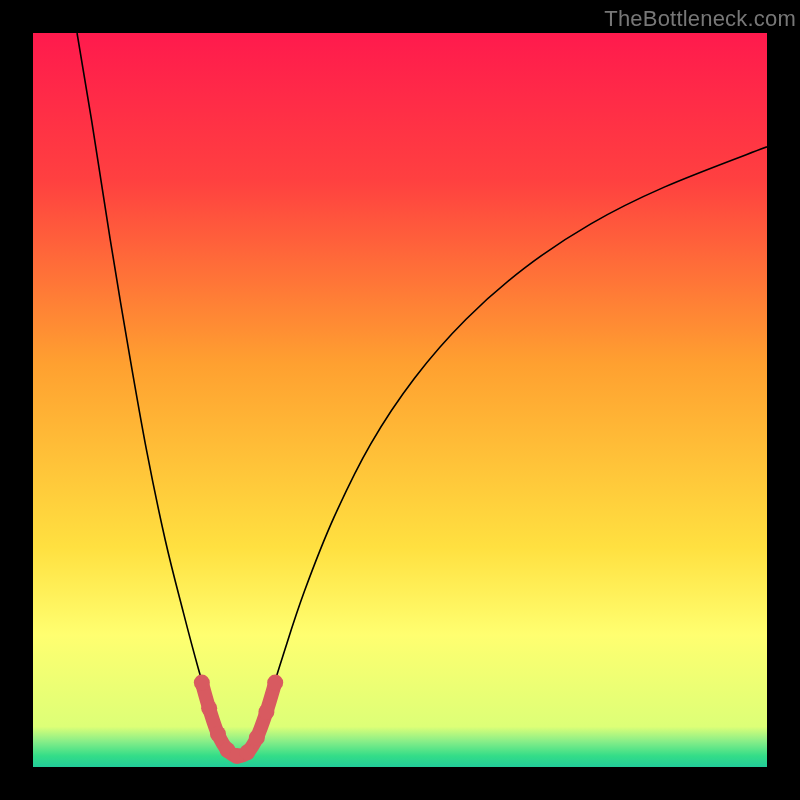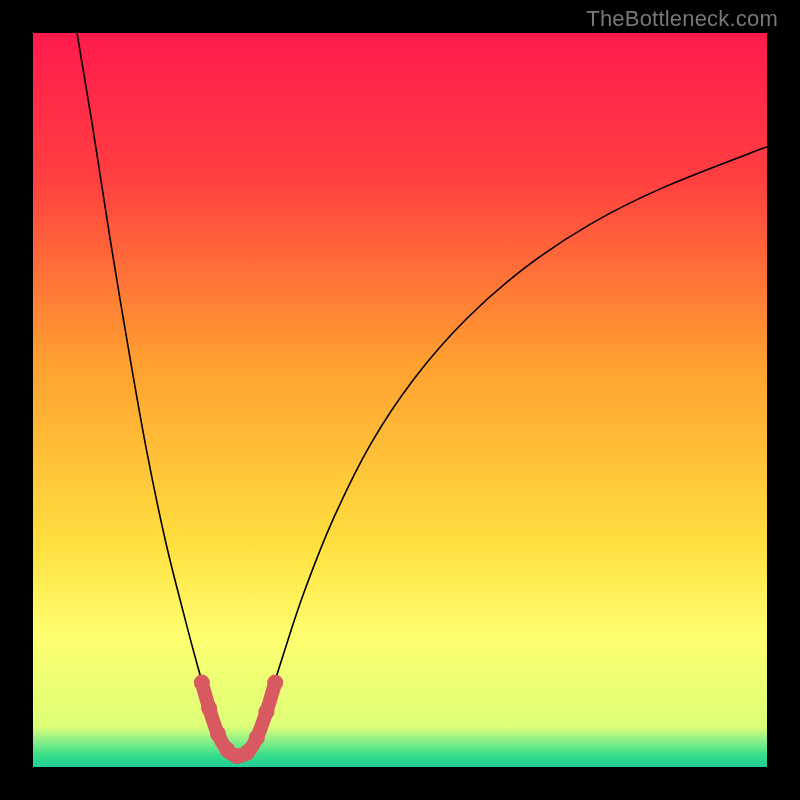--- a/index.html
+++ b/index.html
@@ -7,21 +7,21 @@
     padding: 0;
     width: 800px;
     height: 800px;
     background: #000;
     position: relative;
     font-family: Arial, sans-serif;
   }
   .watermark {
     position: absolute;
     top: 6px;
-    right: 22px;
+    right: 4px;
     color: #777;
     font-size: 22px;
     letter-spacing: 0.2px;
     z-index: 10;
   }
   .plot {
     position: absolute;
     left: 33px;
     top: 33px;
     width: 734px;

